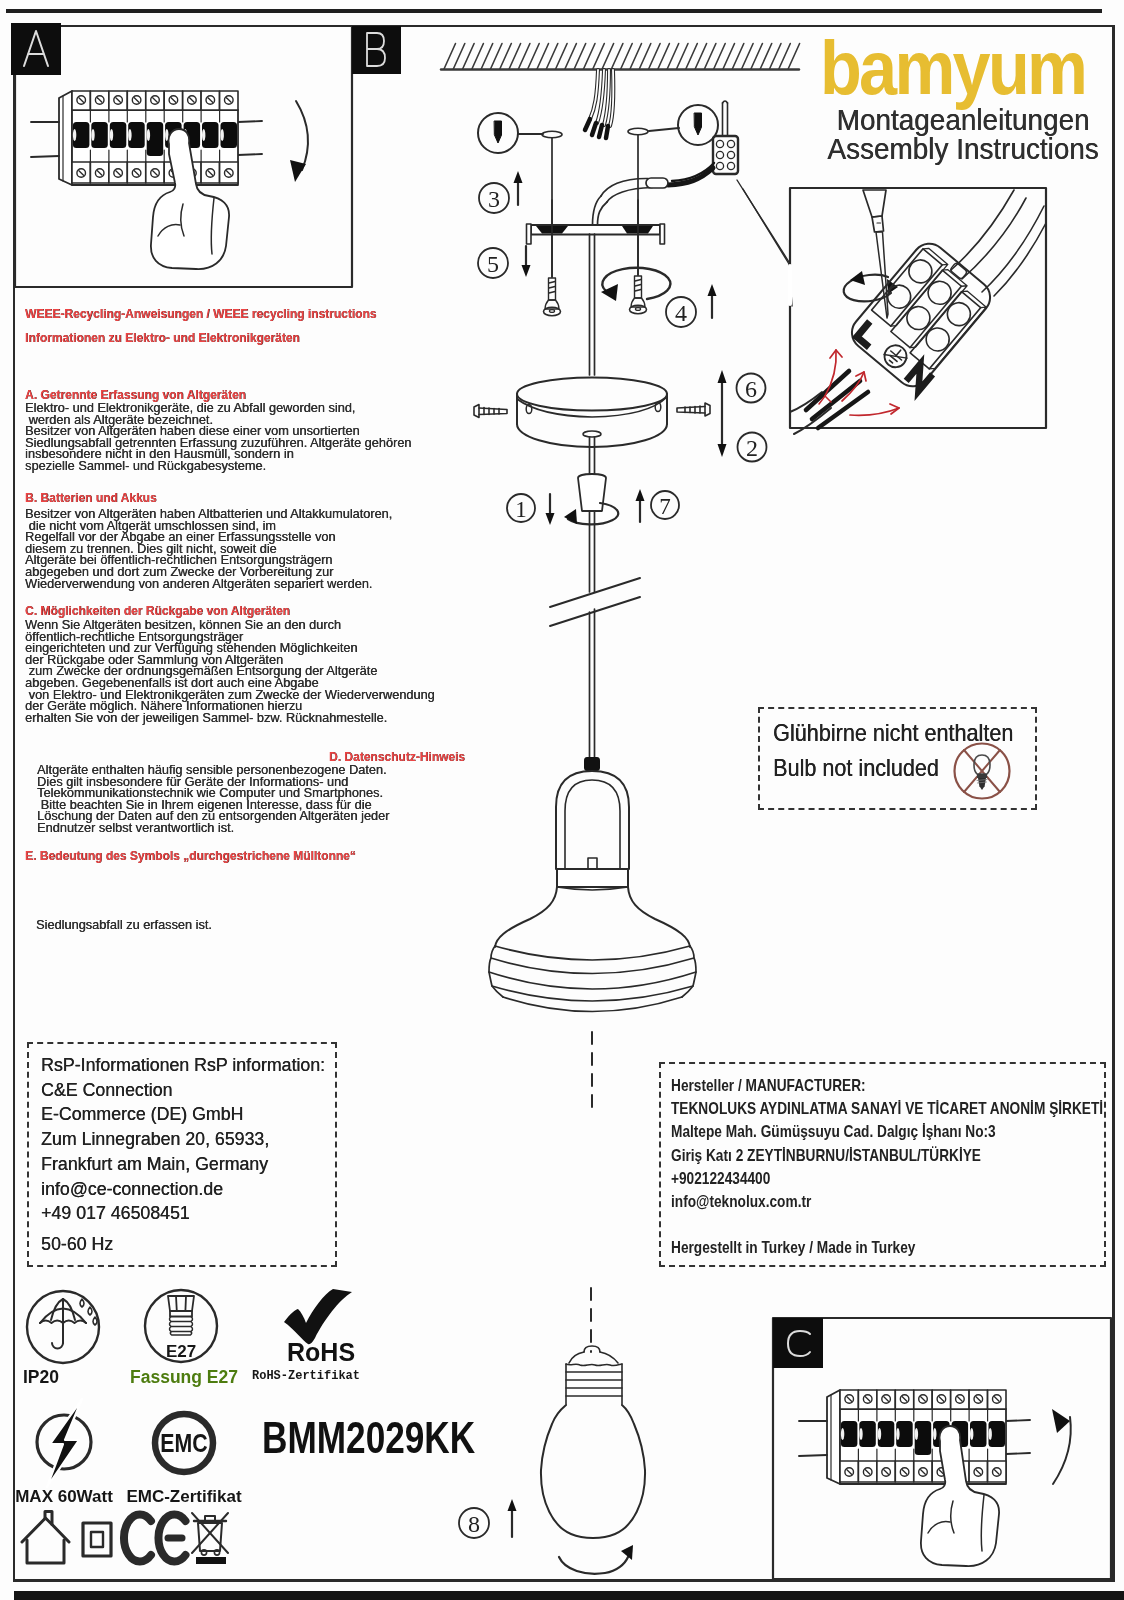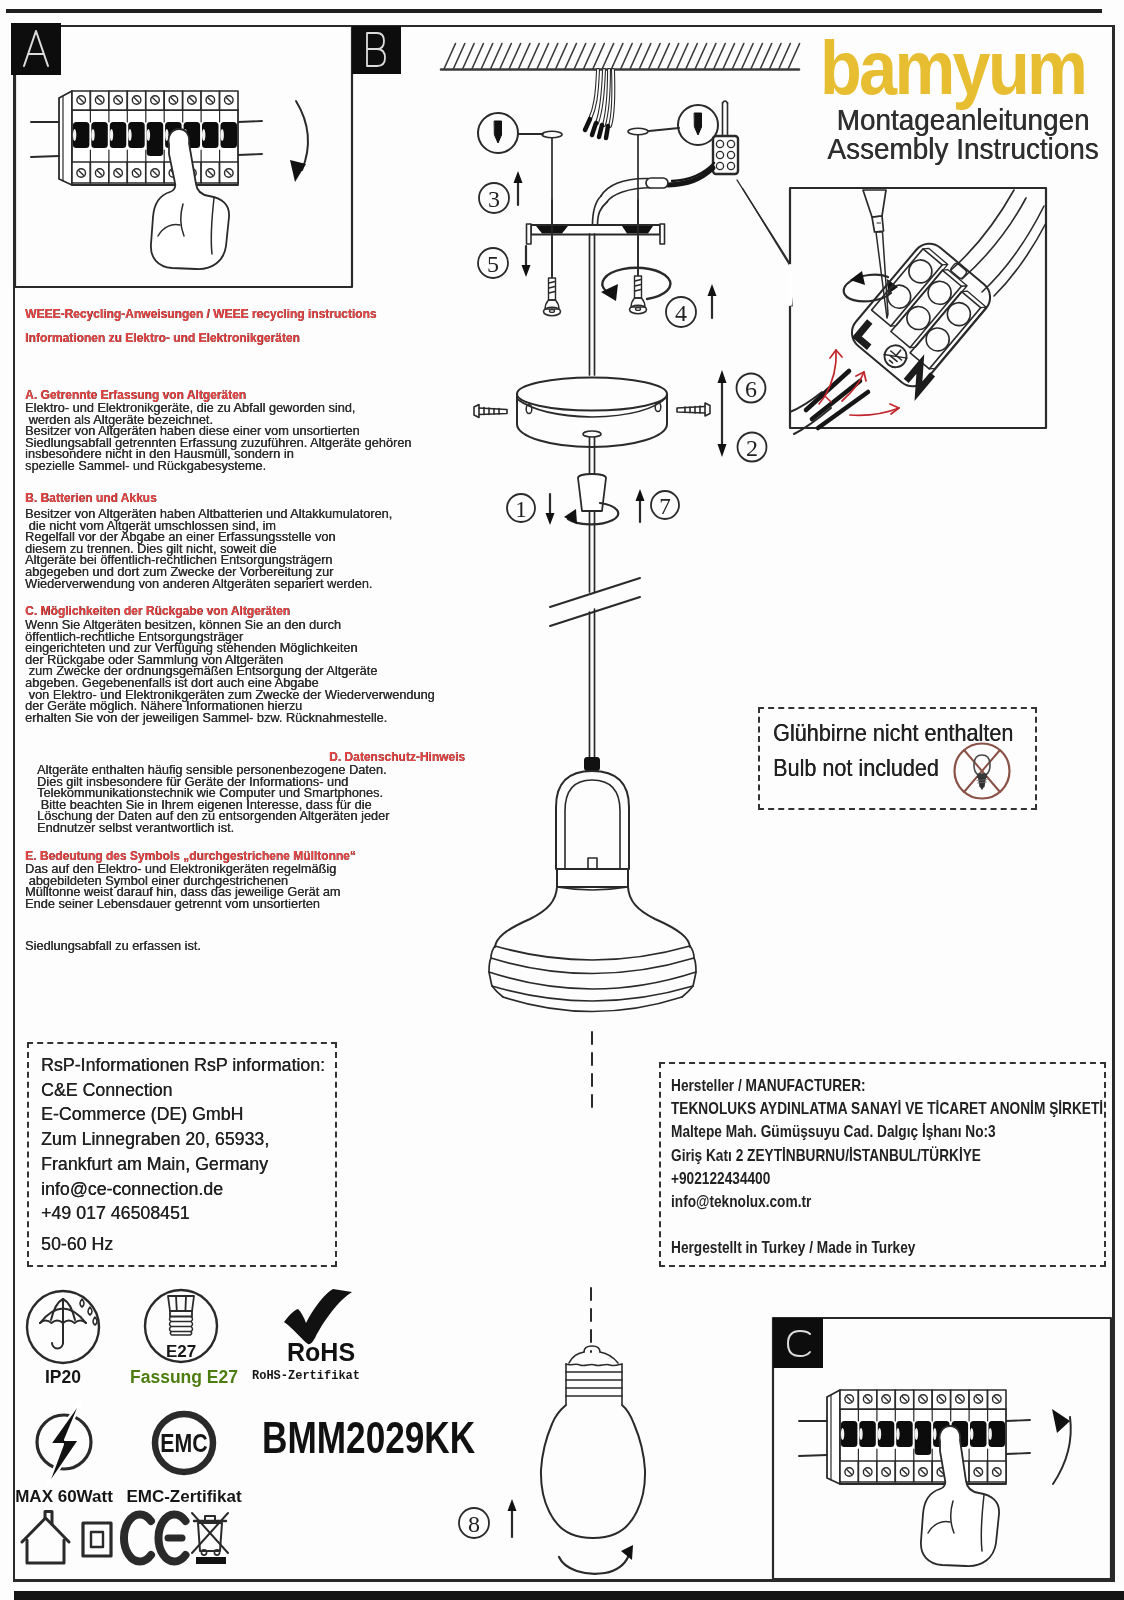--- a/index.html
+++ b/index.html
@@ -24,40 +24,39 @@
   <div class="ghead" style="top:325px;">Informationen zu Elektro- und Elektronikgeräten</div>
   <div class="ghead" style="top:382px;">A. Getrennte Erfassung von Altgeräten</div>
   <div class="gtxt" style="top:402px;">Elektro- und Elektronikgeräte, die zu Abfall geworden sind,<br>&nbsp;werden als Altgeräte bezeichnet.<br>Besitzer von Altgeräten haben diese einer vom unsortierten<br>Siedlungsabfall getrennten Erfassung zuzuführen. Altgeräte gehören<br>insbesondere nicht in den Hausmüll, sondern in<br>spezielle Sammel- und Rückgabesysteme.</div>
   <div class="ghead" style="top:485px;">B. Batterien und Akkus</div>
   <div class="gtxt" style="top:508px;">Besitzer von Altgeräten haben Altbatterien und Altakkumulatoren,<br>&nbsp;die nicht vom Altgerät umschlossen sind, im<br>Regelfall vor der Abgabe an einer Erfassungsstelle von<br>diesem zu trennen. Dies gilt nicht, soweit die<br>Altgeräte bei öffentlich-rechtlichen Entsorgungsträgern<br>abgegeben und dort zum Zwecke der Vorbereitung zur<br>Wiederverwendung von anderen Altgeräten separiert werden.</div>
   <div class="ghead" style="top:598px;">C. Möglichkeiten der Rückgabe von Altgeräten</div>
   <div class="gtxt" style="top:619px;">Wenn Sie Altgeräten besitzen, können Sie an den durch<br>öffentlich-rechtliche Entsorgungsträger<br>eingerichteten und zur Verfügung stehenden Möglichkeiten<br>der Rückgabe oder Sammlung von Altgeräten<br>&nbsp;zum Zwecke der ordnungsgemäßen Entsorgung der Altgeräte<br>abgeben. Gegebenenfalls ist dort auch eine Abgabe<br>&nbsp;von Elektro- und Elektronikgeräten zum Zwecke der Wiederverwendung<br>der Geräte möglich. Nähere Informationen hierzu<br>erhalten Sie von der jeweiligen Sammel- bzw. Rücknahmestelle.</div>
   <div class="ghead" style="top:744px;text-align:right;">D. Datenschutz-Hinweis</div>
   <div class="gtxt" style="top:764px;margin-left:12px;">Altgeräte enthalten häufig sensible personenbezogene Daten.<br>Dies gilt insbesondere für Geräte der Informations- und<br>Telekommunikationstechnik wie Computer und Smartphones.<br>&nbsp;Bitte beachten Sie in Ihrem eigenen Interesse, dass für die<br>Löschung der Daten auf den zu entsorgenden Altgeräten jeder<br>Endnutzer selbst verantwortlich ist.</div>
   <div class="ghead" style="top:843px;">E. Bedeutung des Symbols „durchgestrichene Mülltonne“</div>
-  <div class="gtxt" style="top:863px;">Das auf den Elektro- und Elektronikgeräten regelmäßig<br>&nbsp;abgebildeten Symbol einer durchgestrichenen<br>Mülltonne weist darauf hin, dass das jeweilige Gerät am<br>Ende seiner Lebensdauer getrennt vom unsortierten</div>
-  <div class="gtxt" style="top:940px;">Siedlungsabfall zu erfassen ist.</div>
+  <div class="gtxt" style="top:919px;margin-left:11px;">Siedlungsabfall zu erfassen ist.</div>
 
   <div class="abs" style="left:820px;top:33px;white-space:nowrap;font-weight:bold;font-size:76px;line-height:70px;letter-spacing:-3px;color:#e7bd31;transform:scaleX(0.9);transform-origin:left top;">bamyum</div>
   <div class="abs" style="left:813px;top:106px;width:300px;text-align:center;white-space:nowrap;font-size:30px;line-height:28.5px;color:#2f2f2f;text-shadow:0.4px 0 0 #2f2f2f;transform:scaleX(0.93);transform-origin:center top;">Montageanleitungen<br>Assembly Instructions</div>
 
   <div class="abs" style="left:758px;top:707px;width:279px;height:103px;border:2.5px dashed #333;box-sizing:border-box;">
     <div style="position:absolute;left:13px;top:7px;font-size:24px;line-height:34.5px;color:#222;white-space:nowrap;text-shadow:0.4px 0 0 #222;transform:scaleX(0.9);transform-origin:left top;">Glühbirne nicht enthalten<br>Bulb not included</div>
   </div>
 
   <div class="abs" style="left:27px;top:1042px;width:310px;height:225px;border:2.5px dashed #333;box-sizing:border-box;">
     <div style="position:absolute;left:12px;top:9px;font-size:18.5px;line-height:24.7px;color:#222;white-space:nowrap;text-shadow:0.35px 0 0 #222;transform:scaleX(0.96);transform-origin:left top;">RsP-Informationen RsP information:<br>C&amp;E Connection<br>E-Commerce (DE) GmbH<br>Zum Linnegraben 20, 65933,<br>Frankfurt am Main, Germany<br>info@ce-connection.de<br>+49 017 46508451<br><span style="display:inline-block;margin-top:6px;">50-60 Hz</span></div>
   </div>
 
   <div class="abs" style="left:659px;top:1062px;width:447px;height:205px;border:2.5px dashed #333;box-sizing:border-box;">
     <div style="position:absolute;left:10px;top:10px;font-size:17px;line-height:23.2px;color:#222;font-weight:bold;white-space:nowrap;transform:scaleX(0.805);transform-origin:left top;">Hersteller / MANUFACTURER:<br>TEKNOLUKS AYDINLATMA SANAYİ VE TİCARET ANONİM ŞİRKETİ<br>Maltepe Mah. Gümüşsuyu Cad. Dalgıç İşhanı No:3<br>Giriş Katı 2 ZEYTİNBURNU/İSTANBUL/TÜRKİYE<br>+902122434400<br>info@teknolux.com.tr<br><br><span style="display:inline-block;margin-top:-3px;">Hergestellt in Turkey / Made in Turkey</span></div>
   </div>
 
   <div class="abs" style="left:262px;top:1413px;font-size:44px;font-weight:bold;color:#111;white-space:nowrap;transform:scaleX(0.8);transform-origin:left top;">BMM2029KK</div>
-  <div class="abs" style="left:23px;top:1367px;width:80px;text-align:center;font-weight:bold;font-size:17.5px;color:#161616;">IP20</div>
+  <div class="abs" style="left:23px;top:1367px;width:80px;font-weight:bold;font-size:17.5px;color:#161616;">IP20</div>
   <div class="abs" style="left:114px;top:1367px;width:140px;text-align:center;font-weight:bold;font-size:17.5px;color:#4d7c0f;white-space:nowrap;">Fassung E27</div>
   <div class="abs" style="left:252px;top:1369px;width:130px;text-align:left;font-weight:bold;font-size:12px;color:#161616;white-space:nowrap;font-family:Liberation Mono, monospace;">RoHS-Zertifikat</div>
   <div class="abs" style="left:287px;top:1338px;width:72px;font-weight:bold;font-size:25px;color:#111;">RoHS</div>
   <div class="abs" style="left:14px;top:1487px;width:100px;text-align:center;font-weight:bold;font-size:17px;color:#161616;white-space:nowrap;">MAX 60Watt</div>
   <div class="abs" style="left:119px;top:1487px;width:130px;text-align:center;font-weight:bold;font-size:17px;color:#161616;white-space:nowrap;">EMC-Zertifikat</div>
 
   <svg class="abs" style="left:0;top:0;" width="1124" height="1600" viewBox="0 0 1124 1600" fill="none" stroke="#2a2a2a" stroke-width="1.8" stroke-linecap="round" stroke-linejoin="round">
     <defs>
       <g id="numc">
         <circle cx="0" cy="0" r="14.5" stroke="#2a2a2a" stroke-width="1.8" fill="none"></circle>

